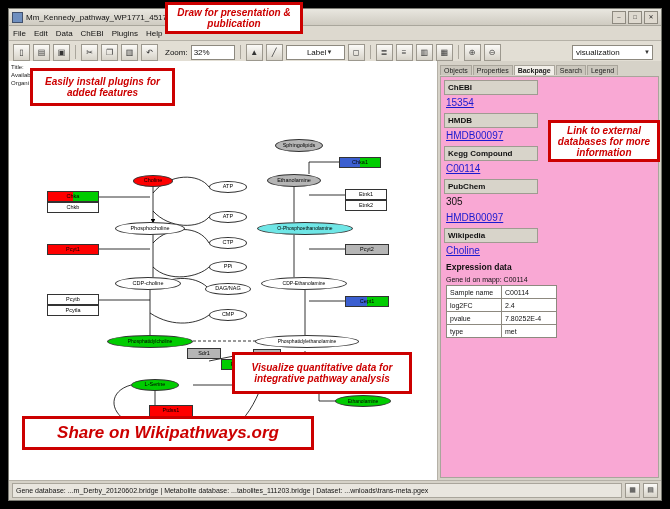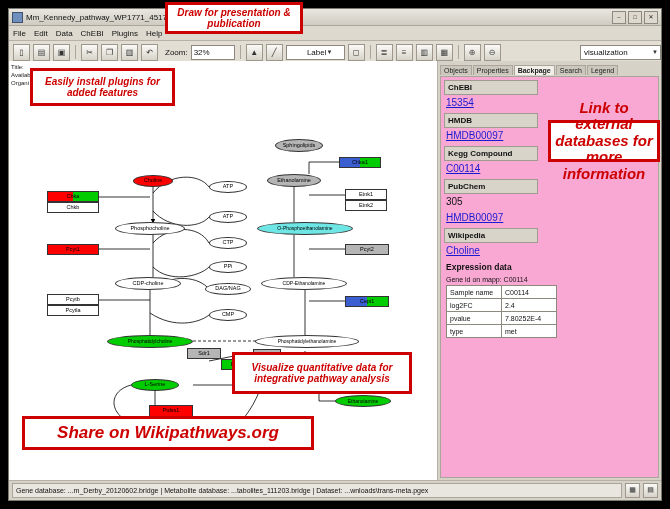--- a/index.html
+++ b/index.html
@@ -89,21 +89,21 @@
   }
   .label-box {
     width: 46px; height: 13px;
     background: #fff; border: 1px solid #8d897f;
     font-size: 8px; line-height: 13px; padding-left: 11px; color: #111;
     display: flex; align-items: center; justify-content: center;
   }
   .caret { font-size: 6px; margin-right: 2px; color: #333; }
   .vis-box {
     position: absolute;
-    right: 0;
+    right: 8px;
     width: 76px; height: 13px;
     background: #fff; border: 1px solid #8d897f;
     font-size: 8px; line-height: 13px; padding-left: 3px; color: #111;
     display: flex; align-items: center; justify-content: space-between;
   }
   
   .bodywrap {
     position: absolute;
     left: 0; right: 0;
     top: 52px;
@@ -283,21 +283,21 @@
     text-align: center;
     display: flex;
     align-items: center;
     justify-content: center;
     line-height: 1.1;
     box-sizing: border-box;
     z-index: 40;
   }
   #callout-draw { left: 165px; top: 2px; width: 138px; height: 32px; font-size: 10px; padding: 2px; }
   #callout-plugins { left: 30px; top: 68px; width: 145px; height: 38px; font-size: 10px; padding: 2px; }
-  #callout-link { left: 548px; top: 120px; width: 112px; height: 42px; font-size: 15px; padding: 2px; }
+  #callout-link { left: 548px; top: 120px; width: 112px; height: 42px; font-size: 10px; padding: 2px; }
   #callout-visualize { left: 232px; top: 352px; width: 180px; height: 42px; font-size: 10px; padding: 2px; }
   #callout-share { left: 22px; top: 416px; width: 292px; height: 34px; font-size: 17px; padding: 2px; }
 </style>
 </head>
 <body>
 
 <div id="app">
 
   <div class="titlebar">
     <span class="tb-icon"></span>

